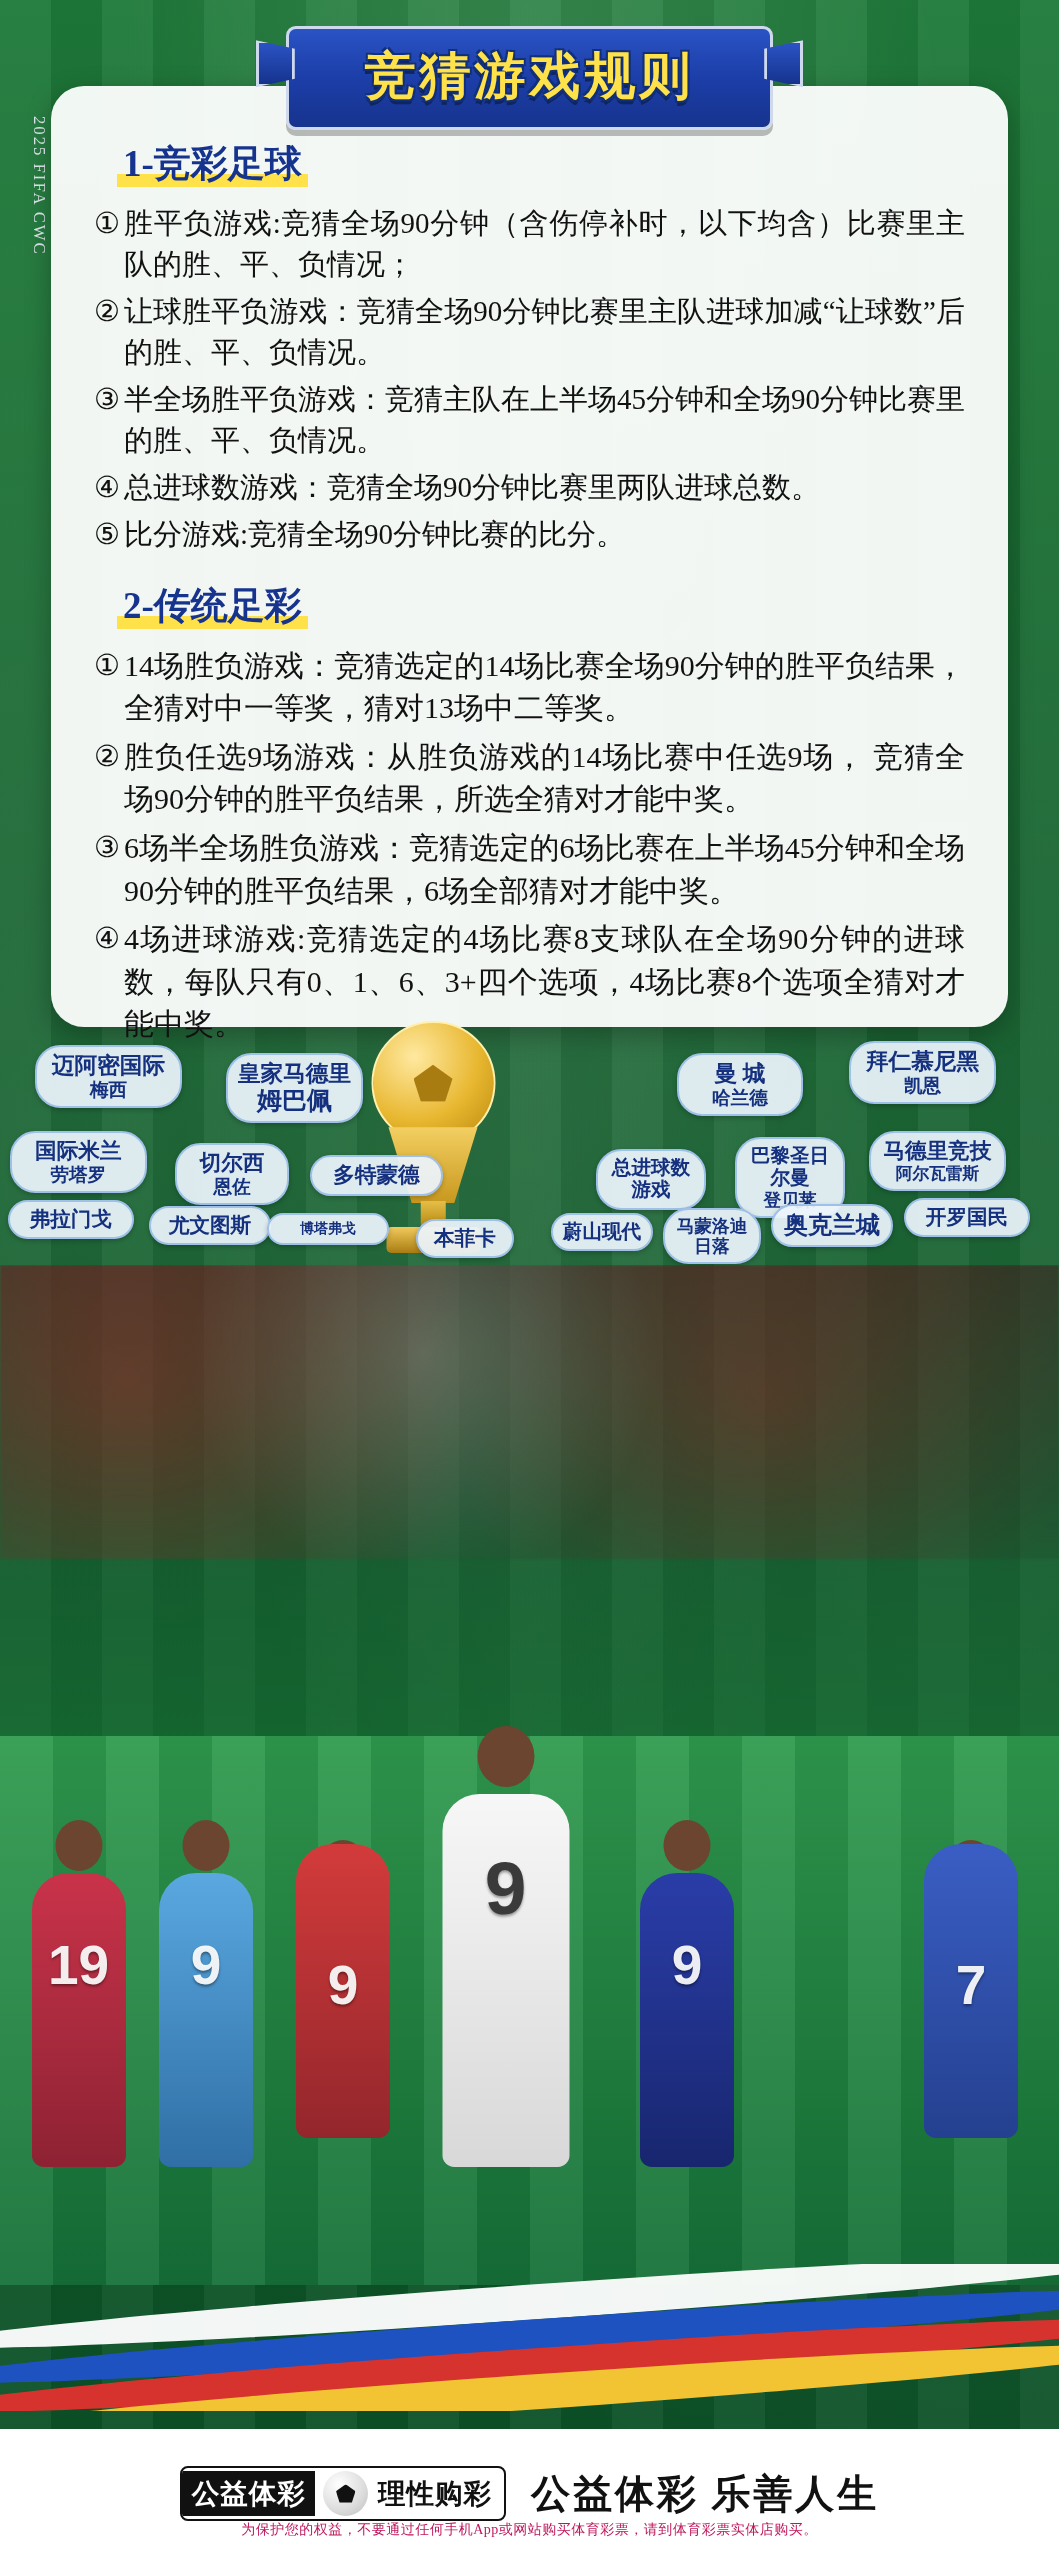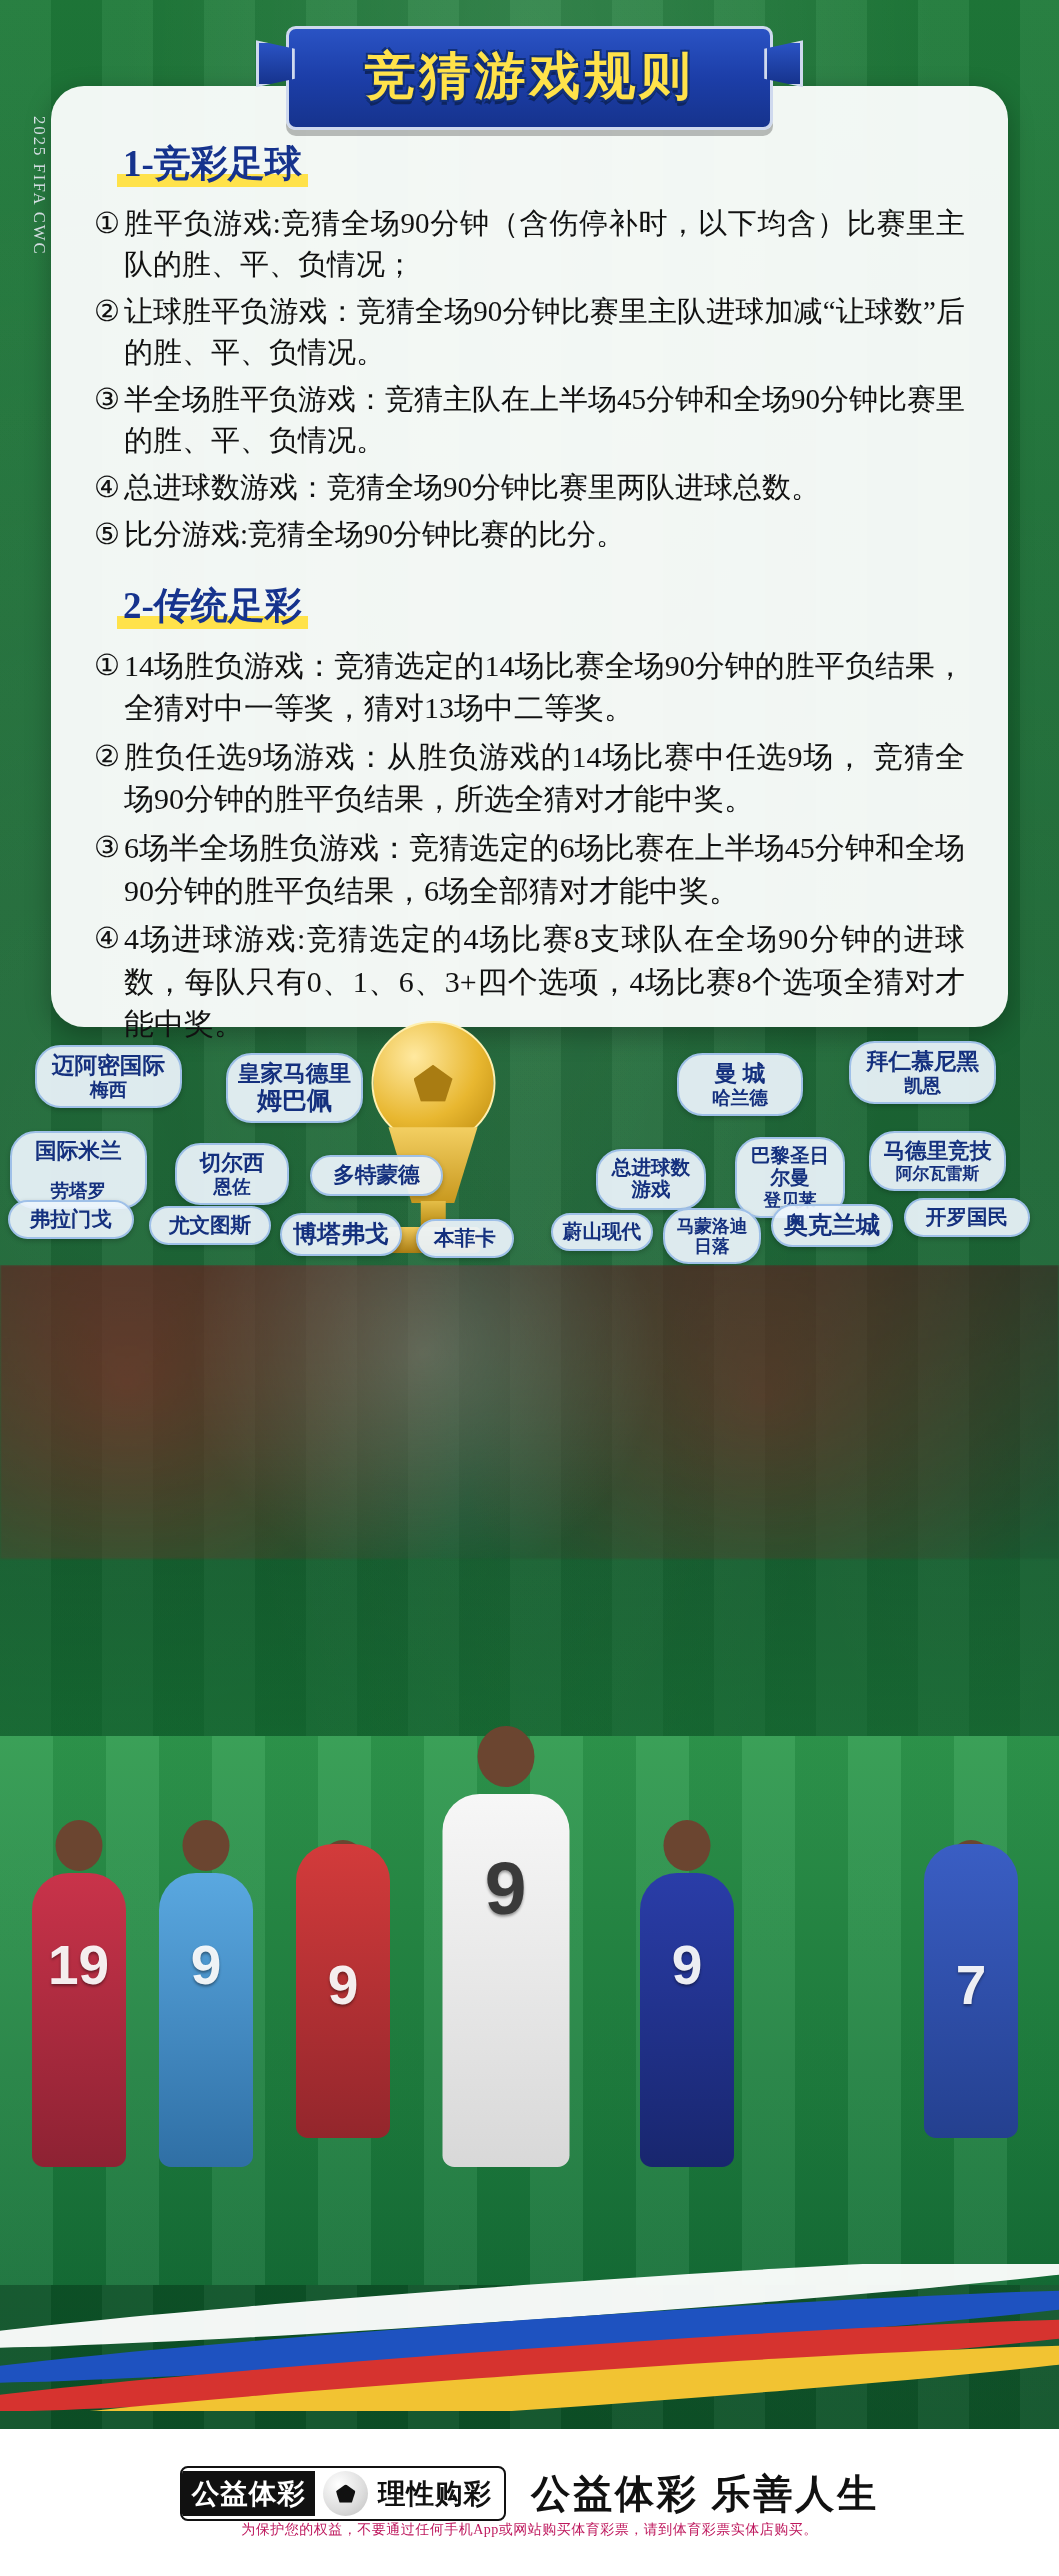--- a/index.html
+++ b/index.html
@@ -500,21 +500,21 @@
       <div>曼 城</div>
       <div style="font-size:18.6px;">哈兰德</div>
     </div>
     <div class="team-chip" style="left:849px; top:5.9px;  width:147px; font-size:22.6px;">
       <div>拜仁慕尼黑</div>
       <div style="font-size:18.6px;">凯恩</div>
     </div>
 
     <div class="team-chip" style="left:9.8px;  top:96px; width:137px; font-size:21.6px;">
       <div>国际米兰</div>
-      <div style="font-size:18.6px;margin-top:16px;">劳塔罗</div>
+      <div style="font-size:18.6px;">劳塔罗</div>
     </div>
     <div class="team-chip" style="left:175px; top:108px; width:114px; font-size:21.6px;">
       <div>切尔西</div>
       <div style="font-size:18.6px;text-align:center;">恩佐</div>
     </div>
     <div class="team-chip" style="left:735px; top:102px; width:110px; font-size:19.6px;">
       <div>巴黎圣日尔曼</div>
       <div style="font-size:17.7px;">登贝莱</div>
     </div>
     <div class="team-chip" style="left:869px; top:96px; width:137px; font-size:21.6px;">
@@ -528,21 +528,21 @@
     <div class="team-chip" style="left:596px; top:114px; width:110px; font-size:19.6px;">
       <div>总进球数游戏</div>
     </div>
 
     <div class="team-chip" style="left:7.8px;   top:165px; width:126px; font-size:20.6px;">
       <div>弗拉门戈</div>
     </div>
     <div class="team-chip" style="left:149px; top:171px; width:122px; font-size:20.6px;">
       <div>尤文图斯</div>
     </div>
-    <div class="team-chip" style="left:280px; top:178px; width:122px; font-size:24px;">
+    <div class="team-chip" style="left:267px; top:178px; width:122px; font-size:14px;">
       <div>博塔弗戈</div>
     </div>
     <div class="team-chip" style="left:416px; top:184px; width:98px; font-size:20.6px;">
       <div>本菲卡</div>
     </div>
     <div class="team-chip" style="left:551px; top:178px; width:102px; font-size:19.6px;">
       <div>蔚山现代</div>
     </div>
     <div class="team-chip" style="left:663px; top:173px; width:98px; font-size:17.7px;">
       <div>马蒙洛迪日落</div>

